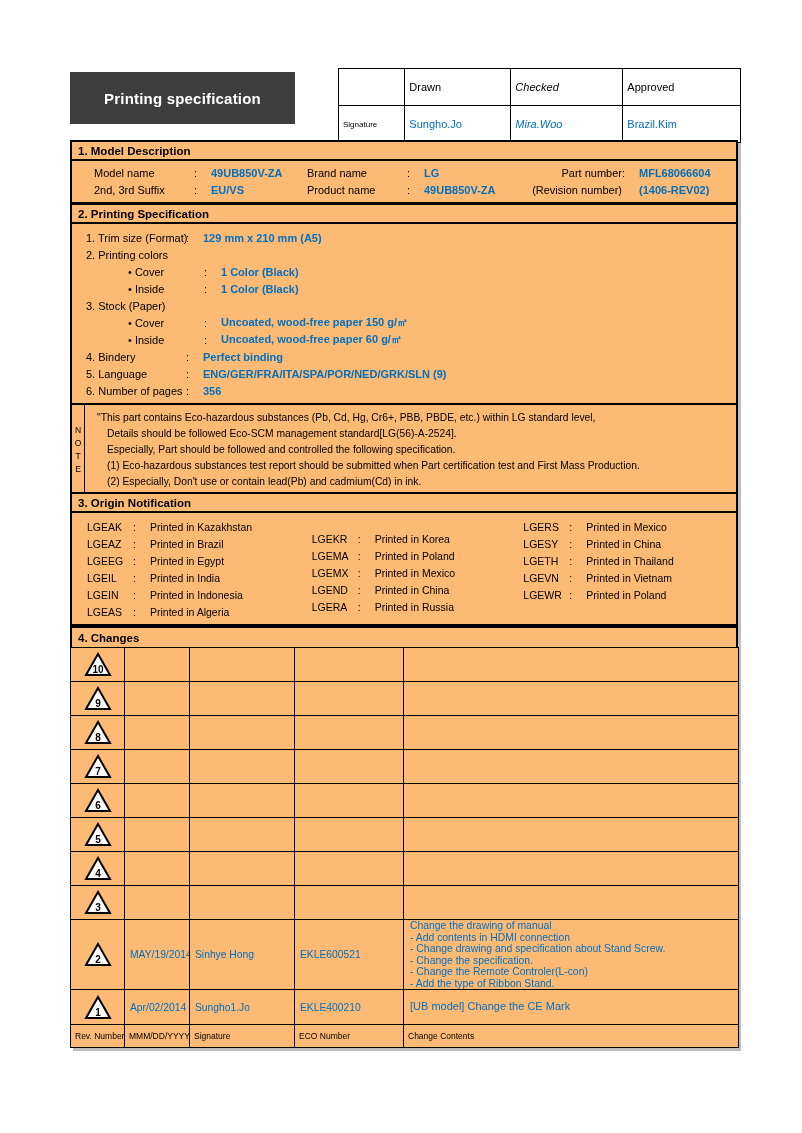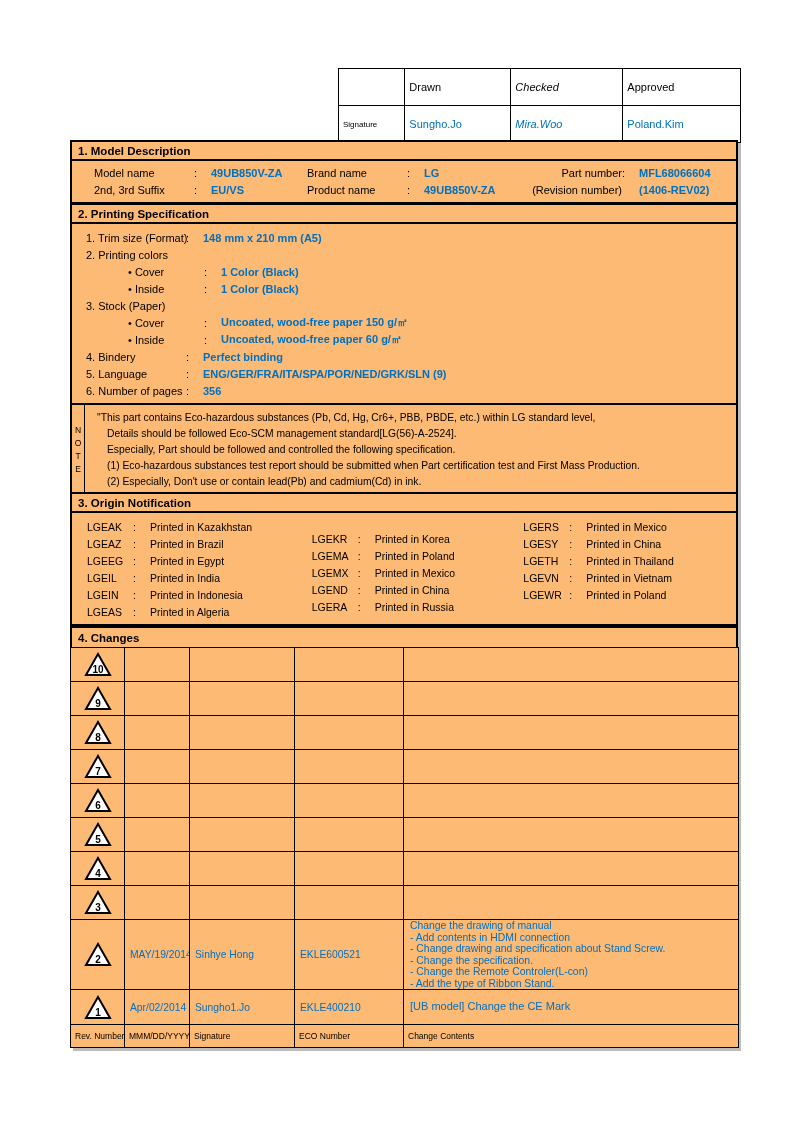--- a/index.html
+++ b/index.html
@@ -86,34 +86,37 @@
   .chg .foot { font-size:8.5px; padding:2px 4px; white-space:nowrap; }
   .tri { display:block; margin:2px auto; }
   .tri polygon { fill:#fff; stroke:#000; stroke-width:2; }
   .tri text { font-size:10px; font-weight:bold; font-family:"Liberation Sans",sans-serif; }
 </style>
 </head>
 <body>
 
 <div class="page">
 
+  <div class="title-box">
+    <span>Printing specification</span>
+  </div>
 
   <table class="sig-table">
     <tbody>
         <tr>
       <td class="c0 lbl"></td>
       <td class="c1 hdr">Drawn</td>
       <td class="c2 hdr">Checked</td>
       <td class="c3 hdr">Approved</td>
     </tr>
     <tr>
       <td class="c0 lbl">Signature</td>
       <td class="c1 val">Sungho.Jo</td>
       <td class="c2 val">Mira.Woo</td>
-      <td class="c3 val">Poland.Kim</td>
+      <td class="c3 val">Brazil.Kim</td>
     </tr>
     <tr>
       <td class="c0 lbl">MMM/DD/YYYY</td>
       <td class="c1 val">Mar/28/2014</td>
       <td class="c2 val">Mar/28/2014</td>
       <td class="c3 val">Mar/28/2014</td>
     </tr>
   </tbody>
     </table>
 
@@ -144,21 +147,21 @@
   </div>
       </div>
   </section>
 
   <section class="box sec2">
     <div class="sec-title">2. Printing Specification</div>
     <div class="sec-body" id="spec-rows">
         <div class="srow">
     <span class="sl">1. Trim size (Format)</span>
     <span class="sc">:</span>
-    <span class="sv">148 mm x 210 mm (A5)</span>
+    <span class="sv">129 mm x 210 mm (A5)</span>
   </div>
         <div class="srow">
     <span class="sl">2. Printing colors</span>
     <span class="sc"></span>
     <span class="sv"></span>
   </div>
         <div class="srow ind">
     <span class="sl">• Cover</span>
     <span class="sc">:</span>
     <span class="sv">1 Color (Black)</span>

